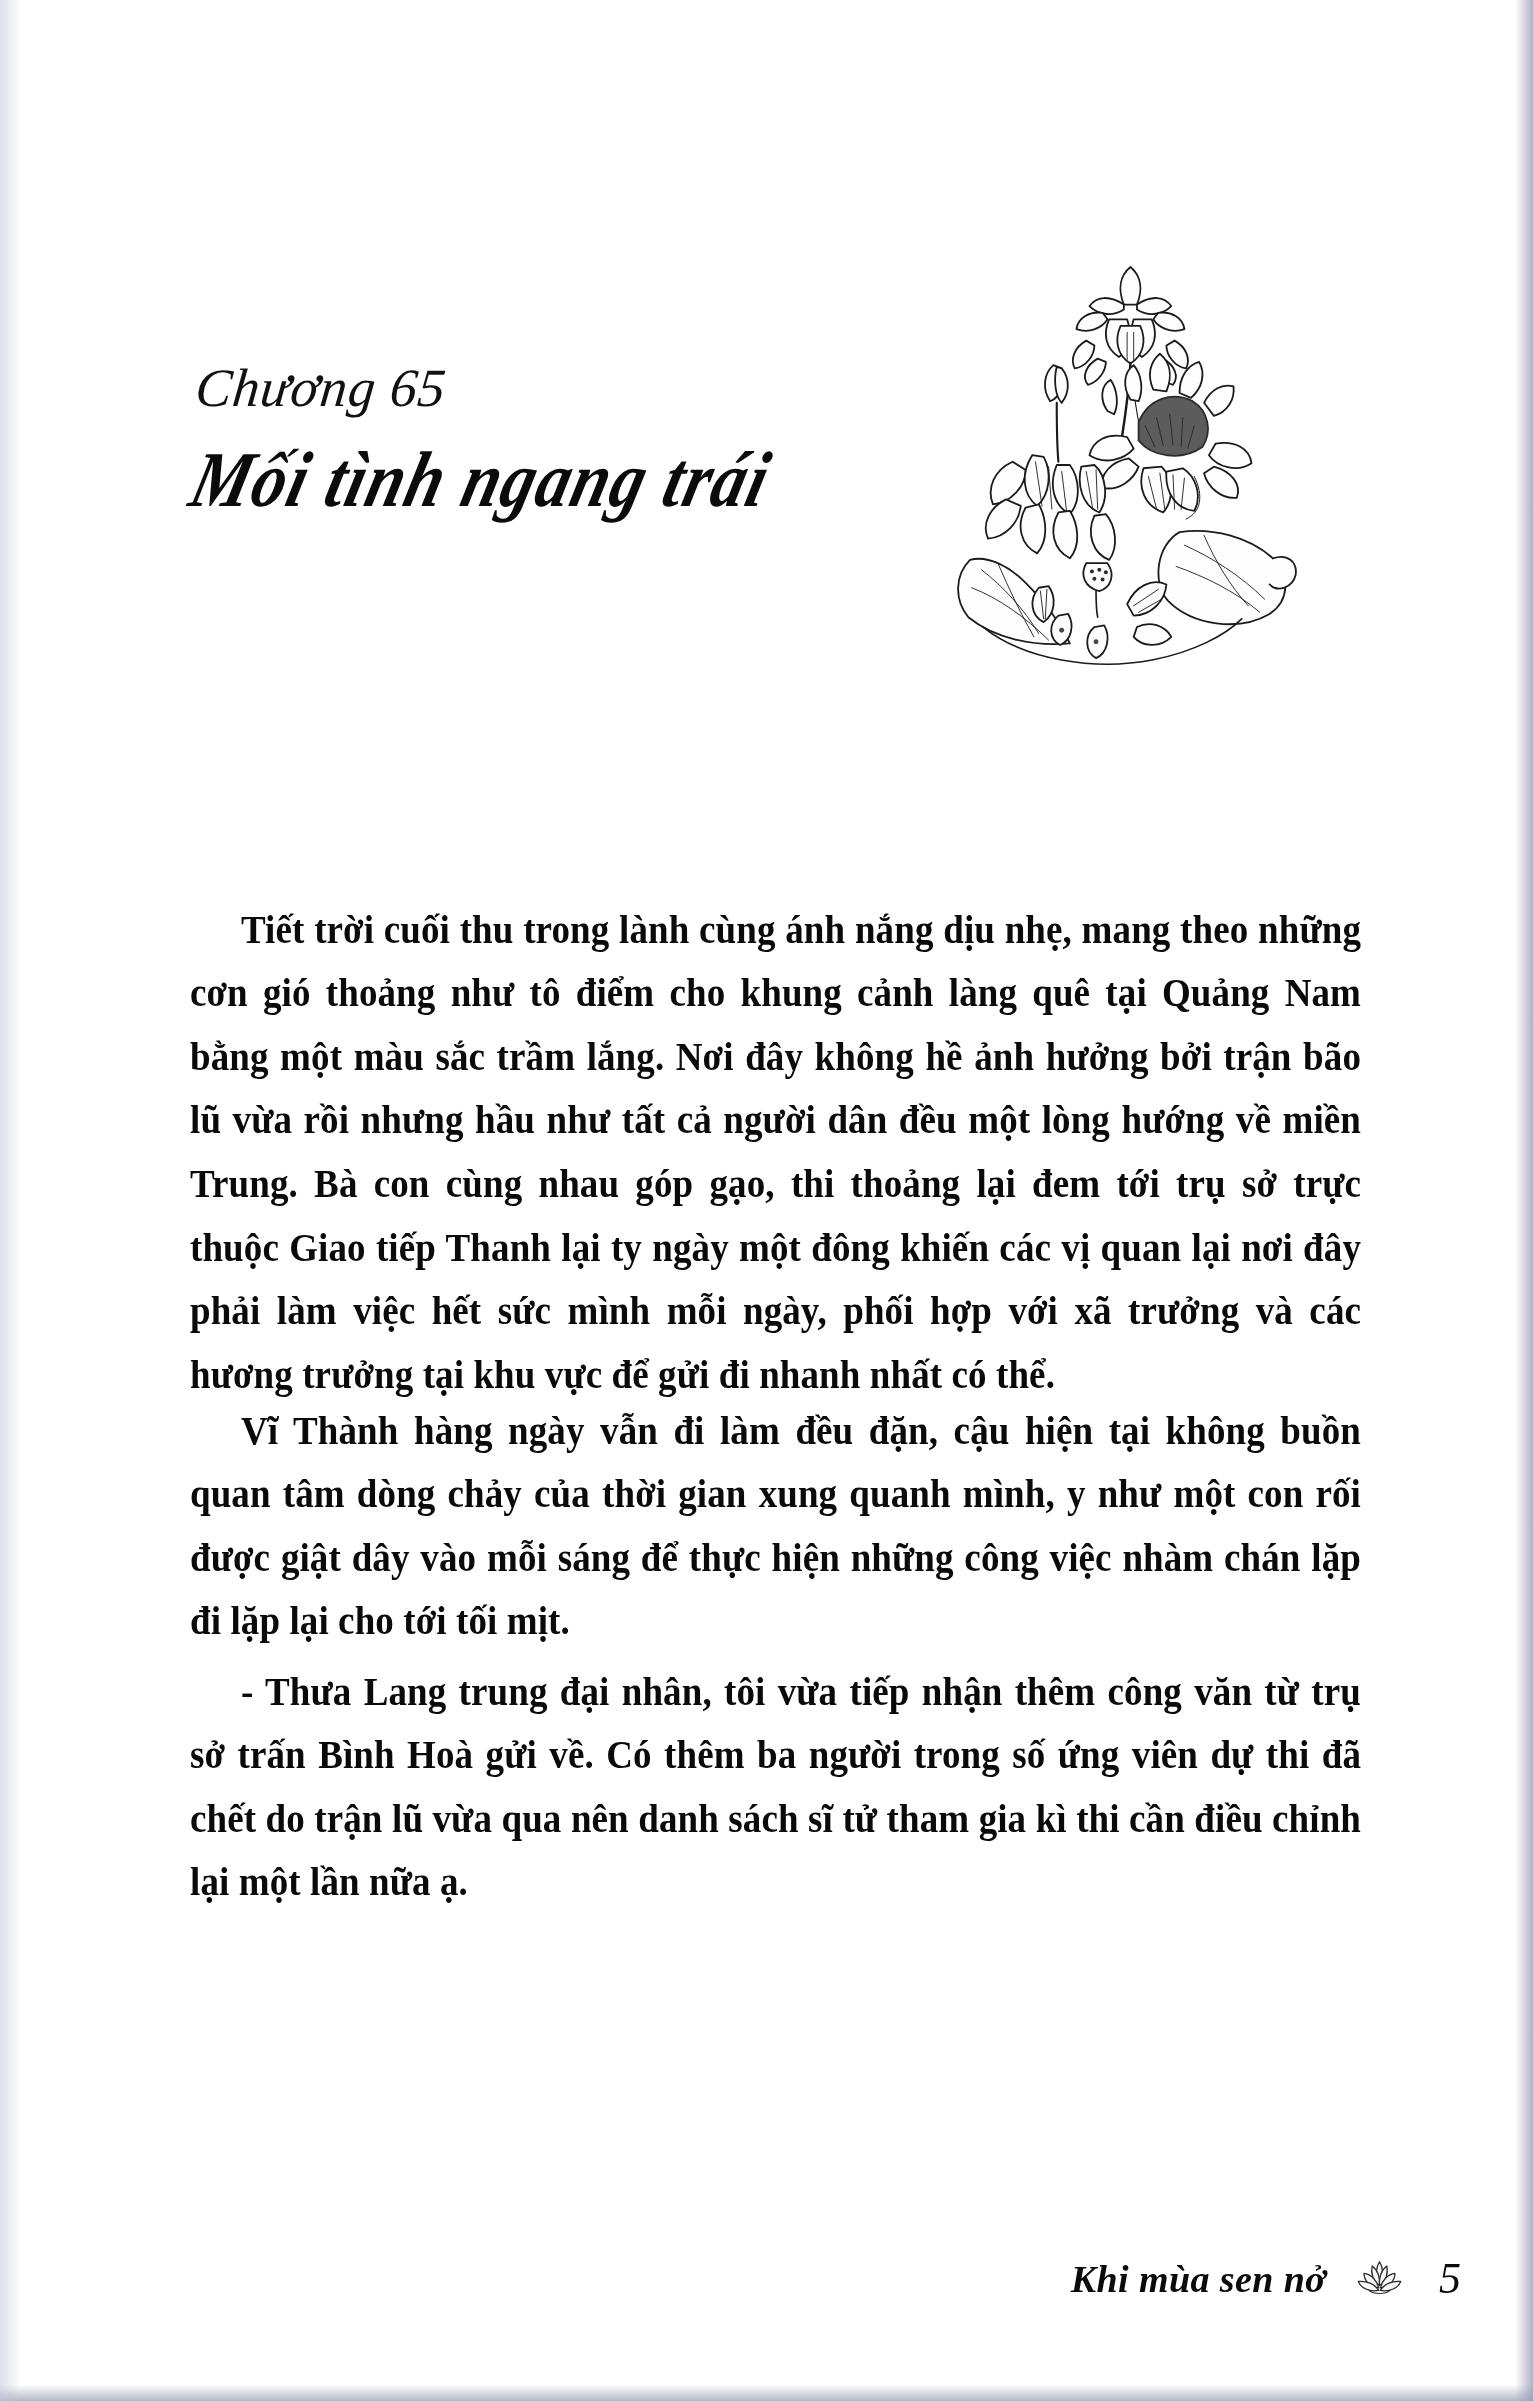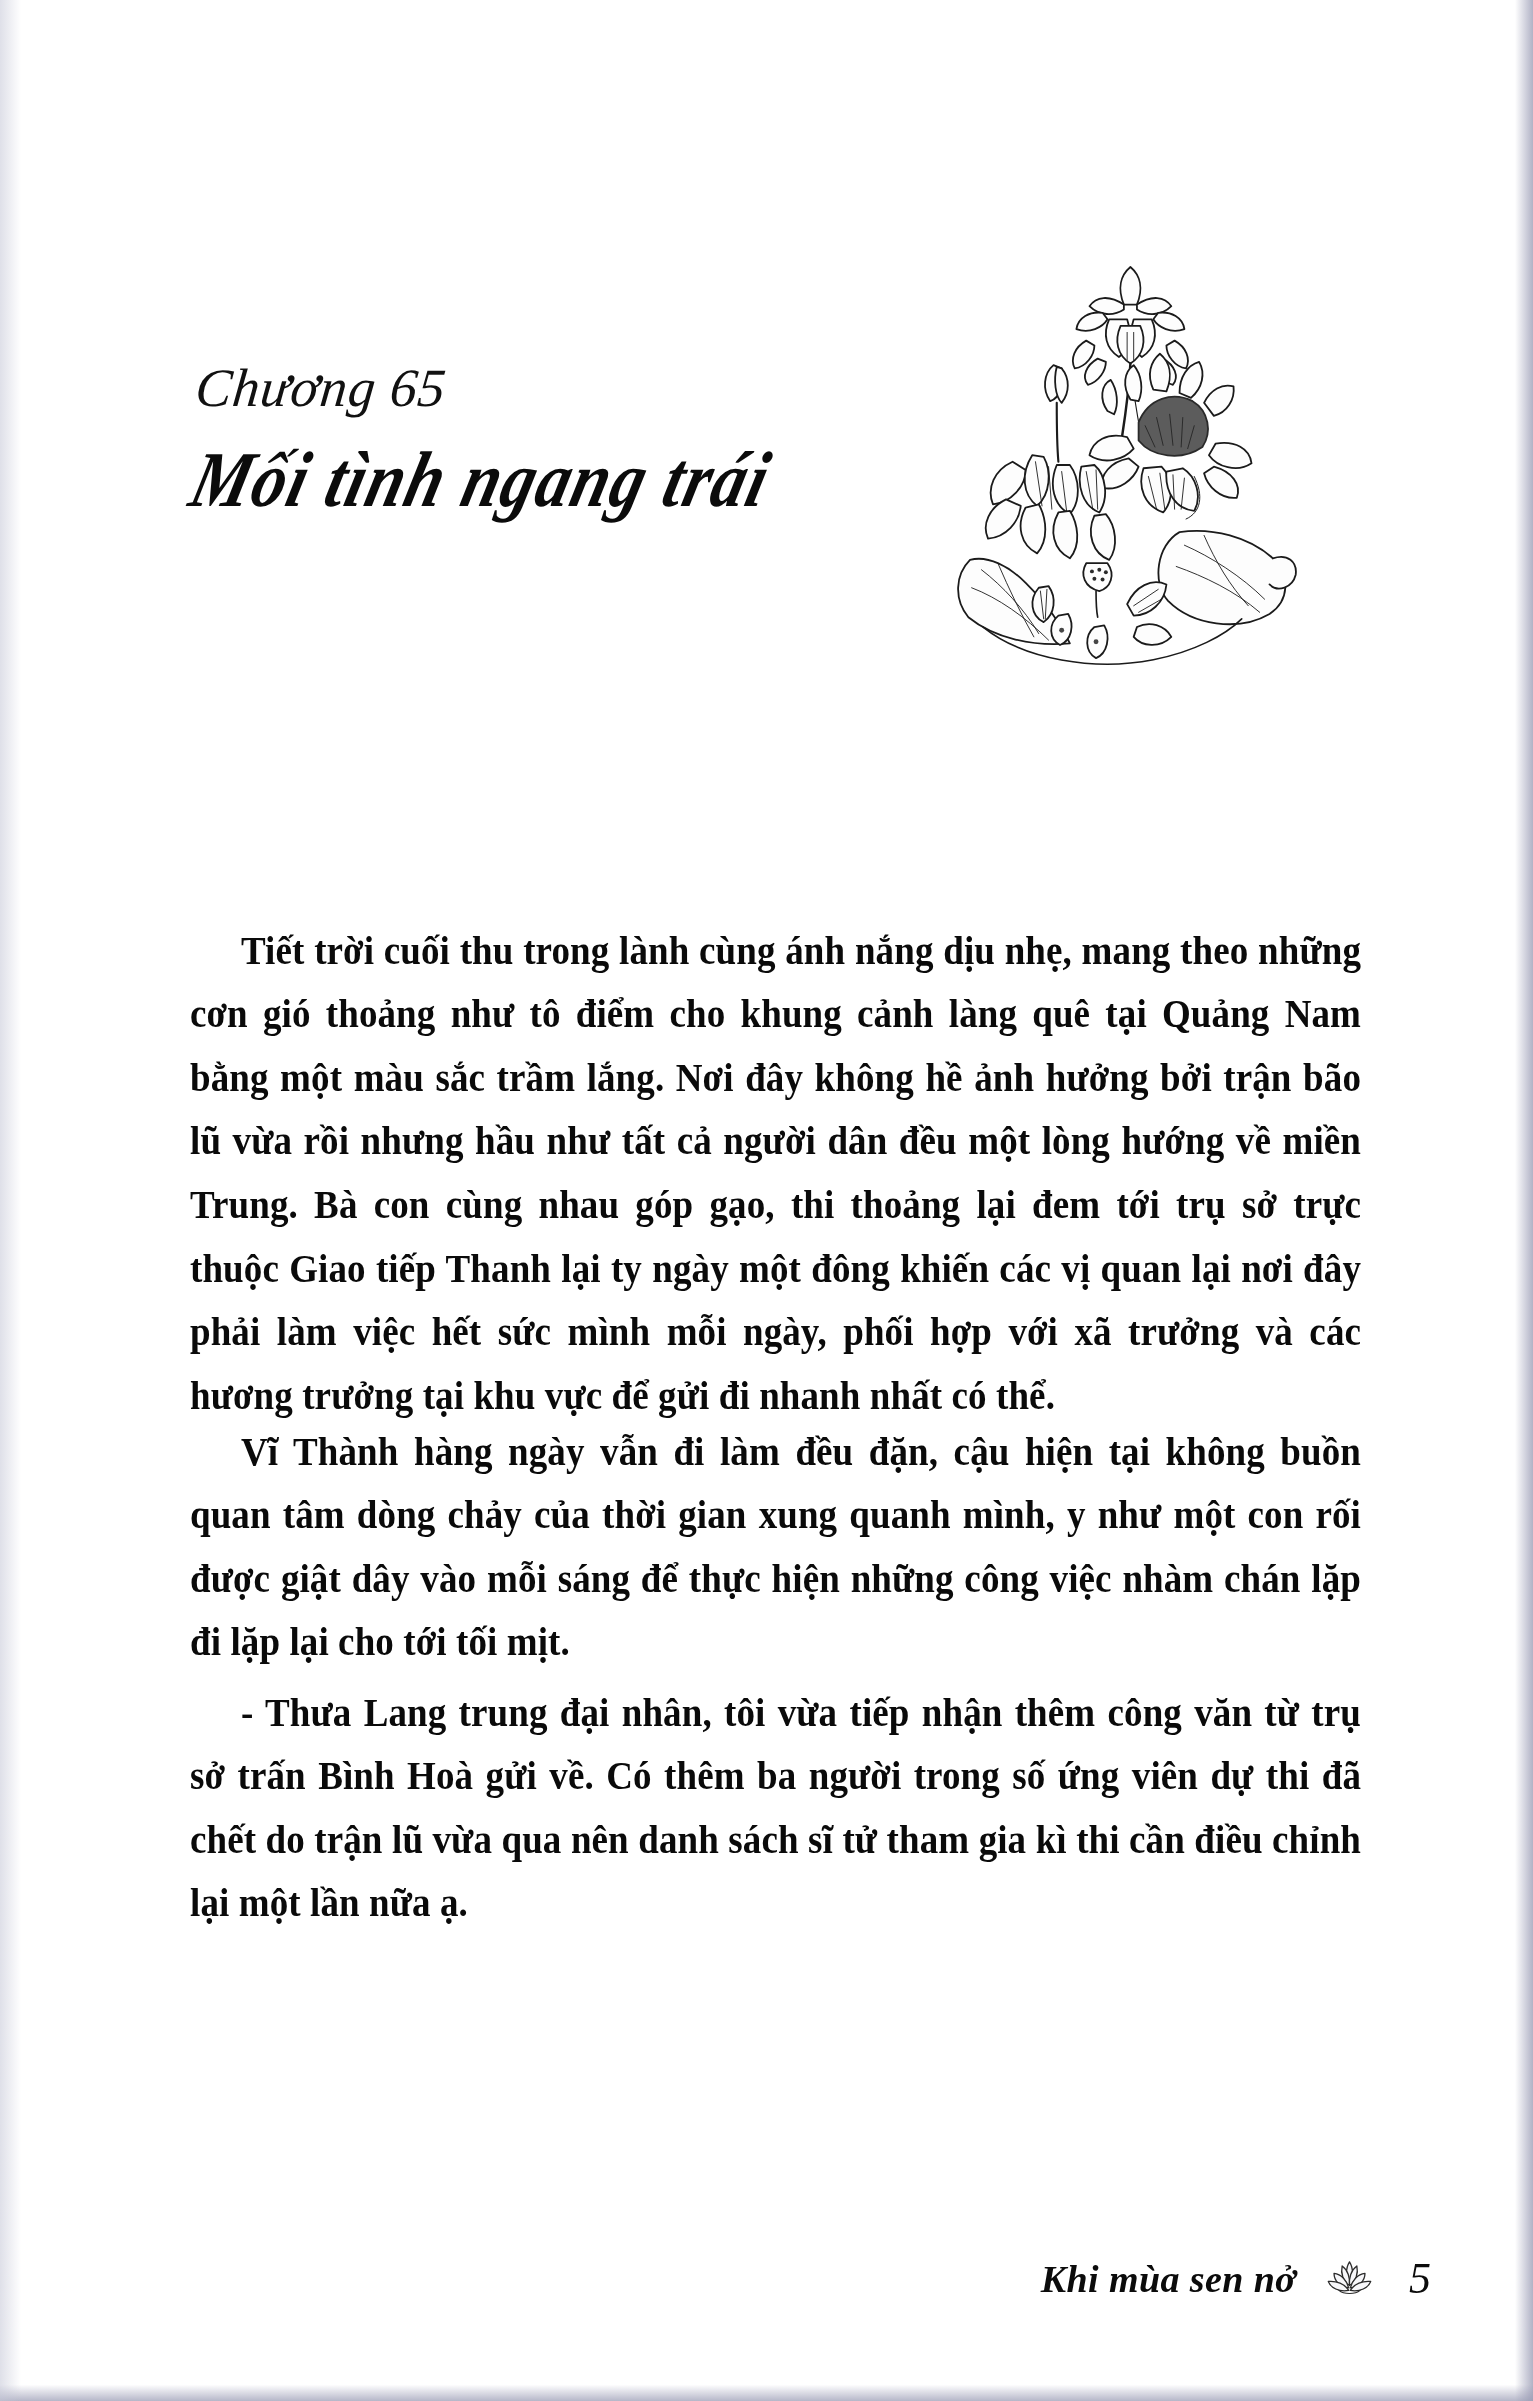--- a/index.html
+++ b/index.html
@@ -67,21 +67,21 @@
     top: 262px;
     width: 401px;
     height: 442px;
   }
   .lotus-illustration svg { display: block; width: 100%; height: 100%; }
 
   
   .body-text {
     position: absolute;
     left: 190px;
-    top: 919px;
+    top: 898px;
     width: 1171px;
   }
 
   .paragraph {
     font-family: "Liberation Serif", "DejaVu Serif", serif;
     font-size: 37px;
     line-height: 60px;
     color: #0a0a0a;
     text-align: justify;
     text-justify: inter-word;
@@ -96,21 +96,21 @@
 
   
   .page-footer {
     position: absolute;
     left: 0;
     right: 0;
     bottom: 97px;
     display: flex;
     align-items: center;
     justify-content: flex-end;
-    padding-right: 102px;
+    padding-right: 72px;
     gap: 28px;
   }
 
   .footer-title {
     font-family: "Liberation Serif", "DejaVu Serif", serif;
     font-style: italic;
     font-weight: 700;
     font-size: 38px;
     color: #0b0b0b;
     letter-spacing: 0.4px;

